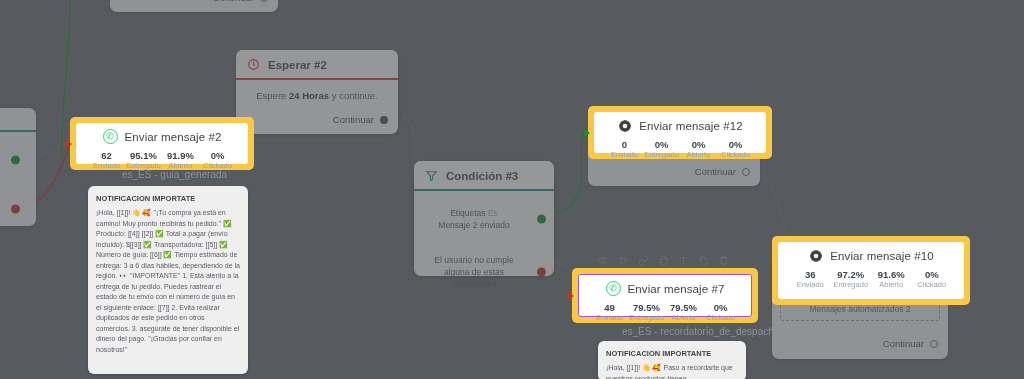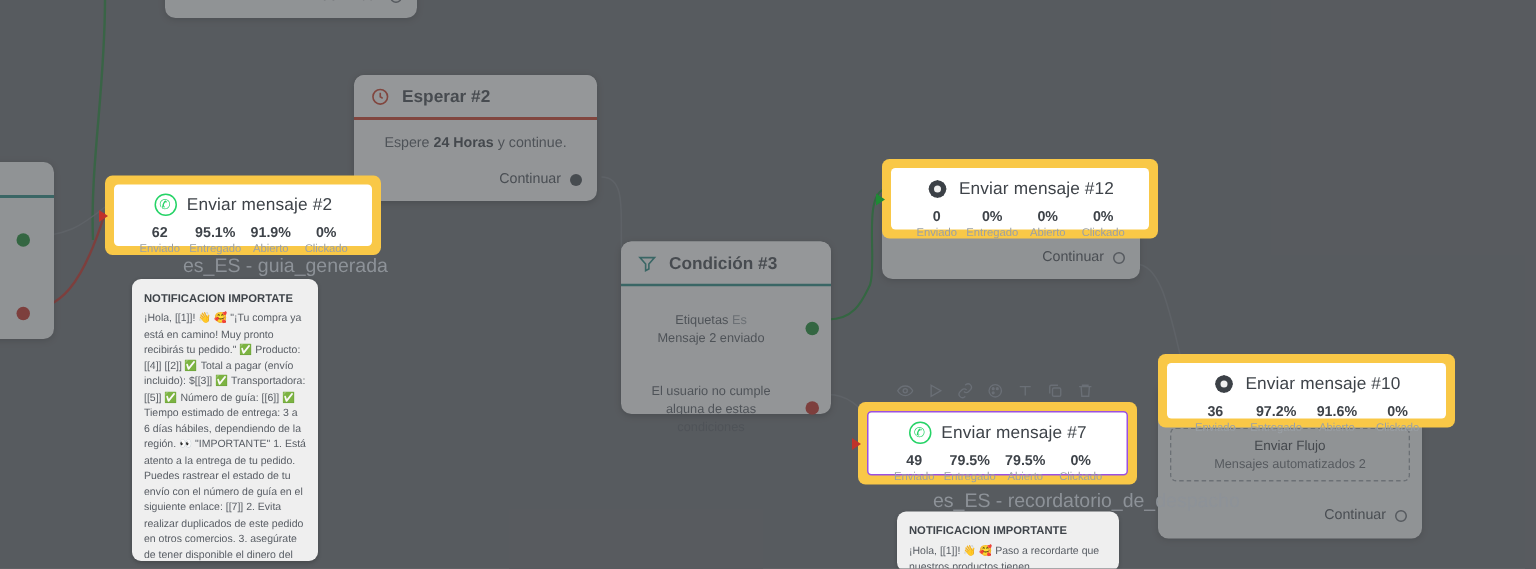--- a/index.html
+++ b/index.html
@@ -64,21 +64,21 @@
   .wa{
     width:15px;height:15px;border-radius:50%;
     border:1.6px solid #25d366;box-sizing:border-box;
     display:flex;align-items:center;justify-content:center;
     color:#25d366;font-size:9px;line-height:1;
   }
   
   .gear{width:15px;height:15px;display:flex;align-items:center;justify-content:center;}
 
   
-  .caption{position:absolute;font-size:13px;color:#8d9298;white-space:nowrap;z-index:30;text-align:right;}
+  .caption{position:absolute;font-size:10px;color:#8d9298;white-space:nowrap;z-index:30;text-align:right;}
 
   
   .preview{
     position:absolute;background:#efefef;border-radius:6px;
     padding:7px 8px;box-sizing:border-box;
     font-size:7px;line-height:1.5;color:#585d64;
     box-shadow:0 1px 3px rgba(0,0,0,.2);
     overflow:hidden;z-index:25;
   }
   .preview .ttl{font-weight:700;font-size:7.5px;color:#3f444a;display:block;margin-bottom:4px;}
@@ -198,21 +198,21 @@
     <div class="dashed" style="margin-top:30px;">
       <div class="t">Enviar Flujo</div>
       <div class="s">Mensajes automatizados 2</div>
     </div>
     <div class="continuar" style="position:absolute;bottom:3px;right:0;">
       <span>Continuar</span>
       <span class="dot-ring"></span>
     </div>
   </div>
 
-  <div class="preview" style="left:88px;top:186px;width:124px;height:188px;">
+  <div class="preview" style="left:88px;top:186px;width:160px;height:188px;">
     <span class="ttl">NOTIFICACION IMPORTATE</span>
     <span>¡Hola, [[1]]! 👋 🥰 "¡Tu compra ya está en camino! Muy pronto recibirás tu pedido." ✅ Producto: [[4]] [[2]] ✅ Total a pagar (envío incluido): $[[3]] ✅ Transportadora: [[5]] ✅ Número de guía: [[6]] ✅ Tiempo estimado de entrega: 3 a 6 días hábiles, dependiendo de la región. 👀 "IMPORTANTE" 1. Está atento a la entrega de tu pedido. Puedes rastrear el estado de tu envío con el número de guía en el siguiente enlace: [[7]] 2. Evita realizar duplicados de este pedido en otros comercios. 3. asegúrate de tener disponible el dinero del pago. "¡Gracias por confiar en nosotros!"</span>
   </div>
 
   <div class="preview" style="left:598px;top:341px;width:148px;height:40px;">
     <span class="ttl">NOTIFICACION IMPORTANTE</span>
     <span>¡Hola, [[1]]! 👋 🥰 Paso a recordarte que nuestros productos tienen</span>
   </div>
 
   <div class="caption" style="left:122px;top:169px;">es_ES - guia_generada</div>
@@ -275,21 +275,21 @@
           <div class="k">Abierto</div>
         </div>
         <div class="stat">
           <div class="v">0%</div>
           <div class="k">Clickado</div>
         </div>
       </div>
     </div>
   </div>
 
-  <div class="hl" style="left:772px;top:236px;width:198px;height:49px;">
+  <div class="hl" style="left:772px;top:236px;width:198px;height:69px;">
     <div class="hl-inner">
       <div class="msg-title">
         <span class="gear">
           <svg width="14" height="14" viewBox="0 0 24 24">
             <circle cx="12" cy="12" r="10" fill="#3c4147"></circle>
             <circle cx="12" cy="12" r="4" fill="#f0f0f0"></circle>
             <path d="M12 2v4M12 18v4M2 12h4M18 12h4M5 5l3 3M16 16l3 3M19 5l-3 3M8 16l-3 3" stroke="#3c4147" stroke-width="1.6"></path>
           </svg>
         </span>
         <span class="lbl">Enviar mensaje #10</span>

